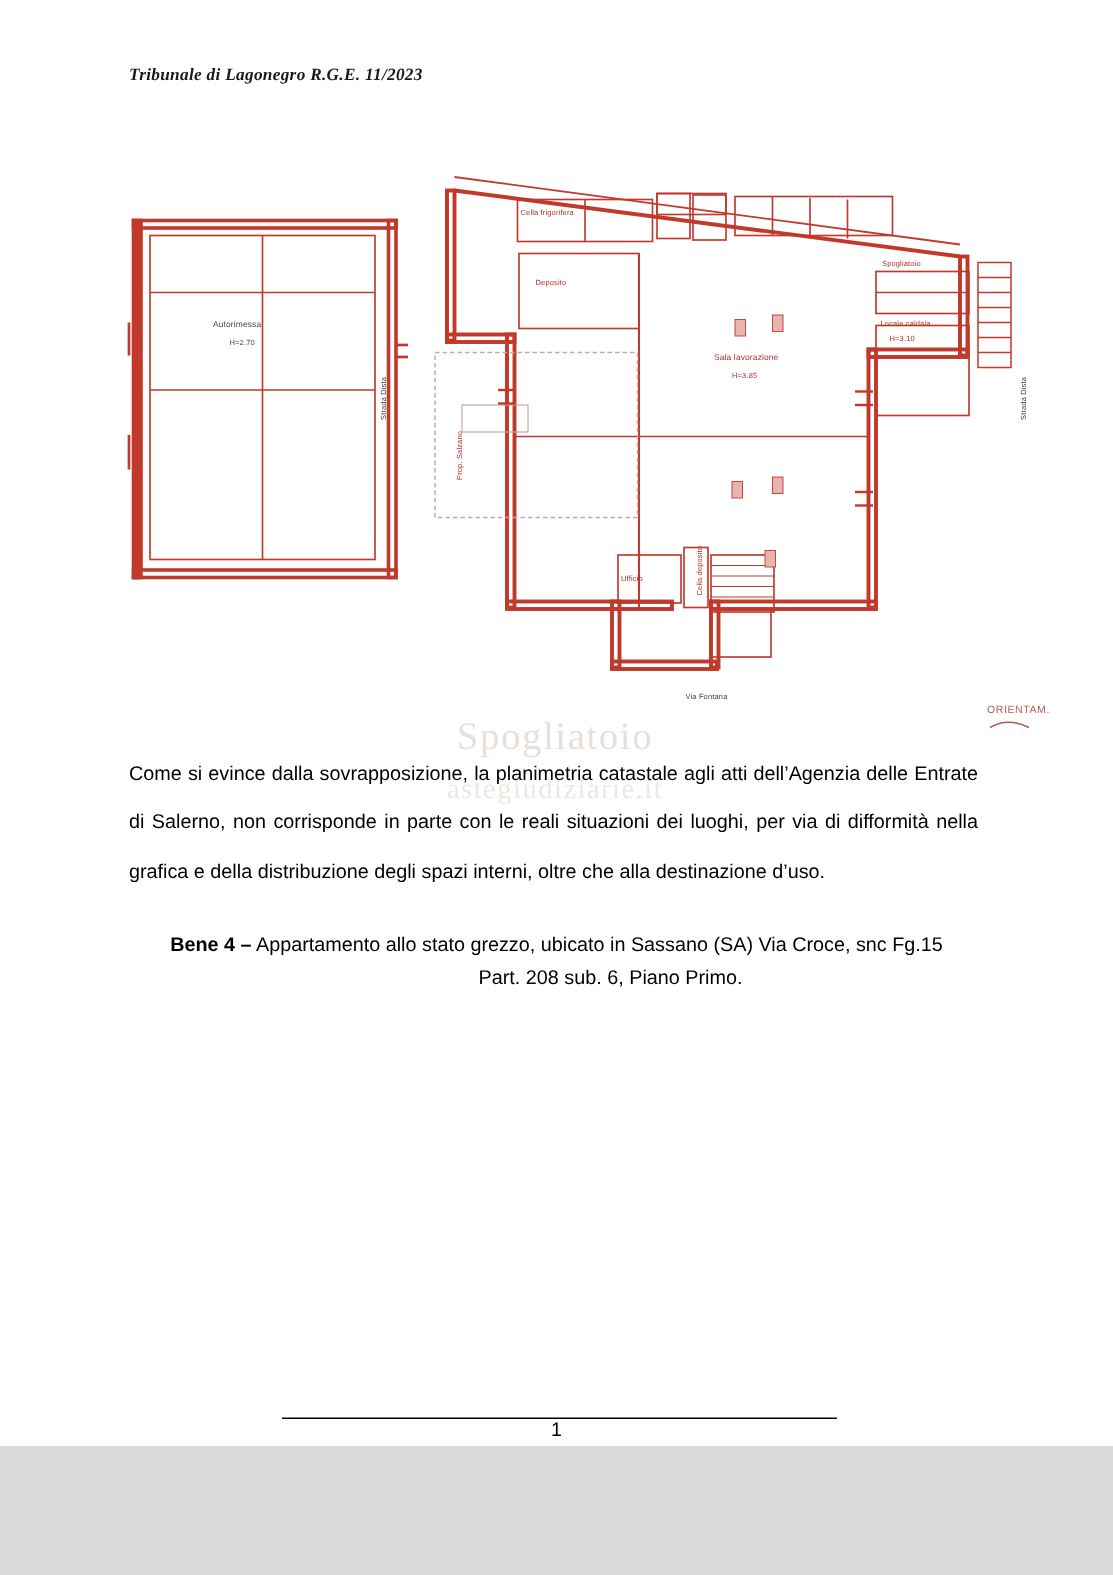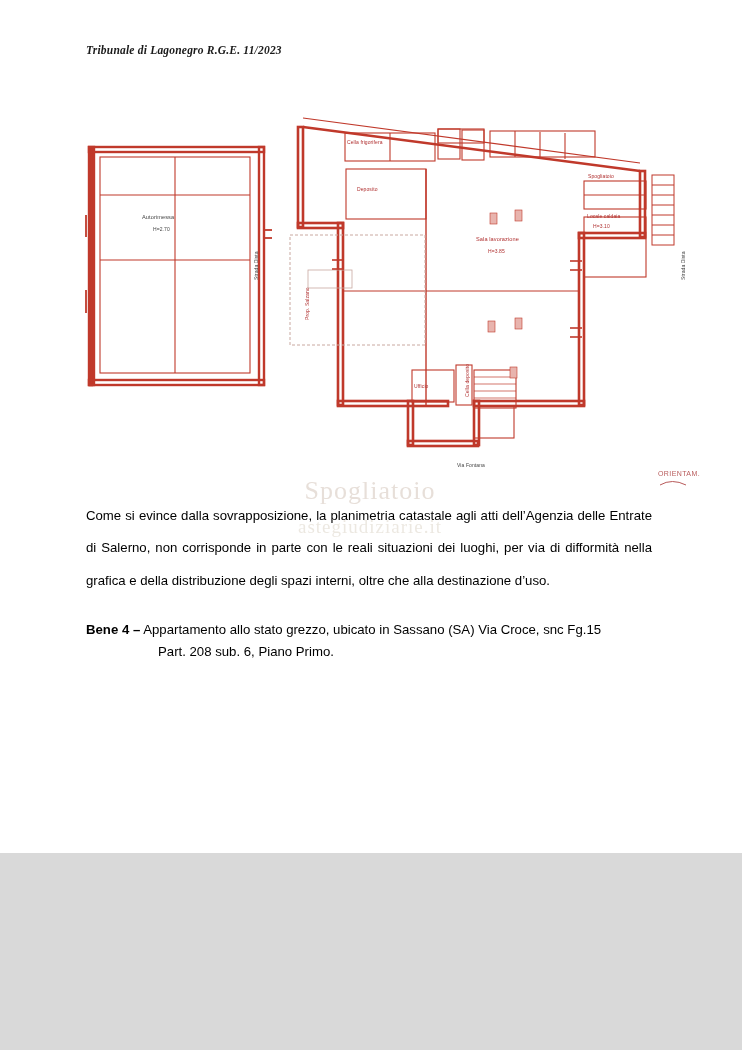--- a/index.html
+++ b/index.html
@@ -6,21 +6,21 @@
     margin: 0;
     padding: 0;
     background: #d9d9d9;
   }
   body {
     font-family: "Liberation Sans", sans-serif;
   }
   .page {
     position: relative;
     width: 742px;
-    height: 853px;
+    height: 964px;
     background: #ffffff;
     overflow: hidden;
     margin: 0 auto;
   }
   .header-note {
     position: absolute;
     top: 44px;
     left: 86px;
     font-family: "Liberation Serif", serif;
     font-style: italic;
@@ -100,20 +100,21 @@
   }
   .body-text p {
     margin: 0 4px 8px 0;
     text-align: justify;
   }
   .p-just { text-align: justify; }
   .bene-block {
     margin-top: 22px;
     margin-bottom: 14px;
     line-height: 1.65;
+    text-align: center;
   }
   .bene-block b { font-weight: bold; }
   .bene-indent {
     display: block;
     padding-left: 72px;
   }
 
   
   .footer-rule {
     position: absolute;

